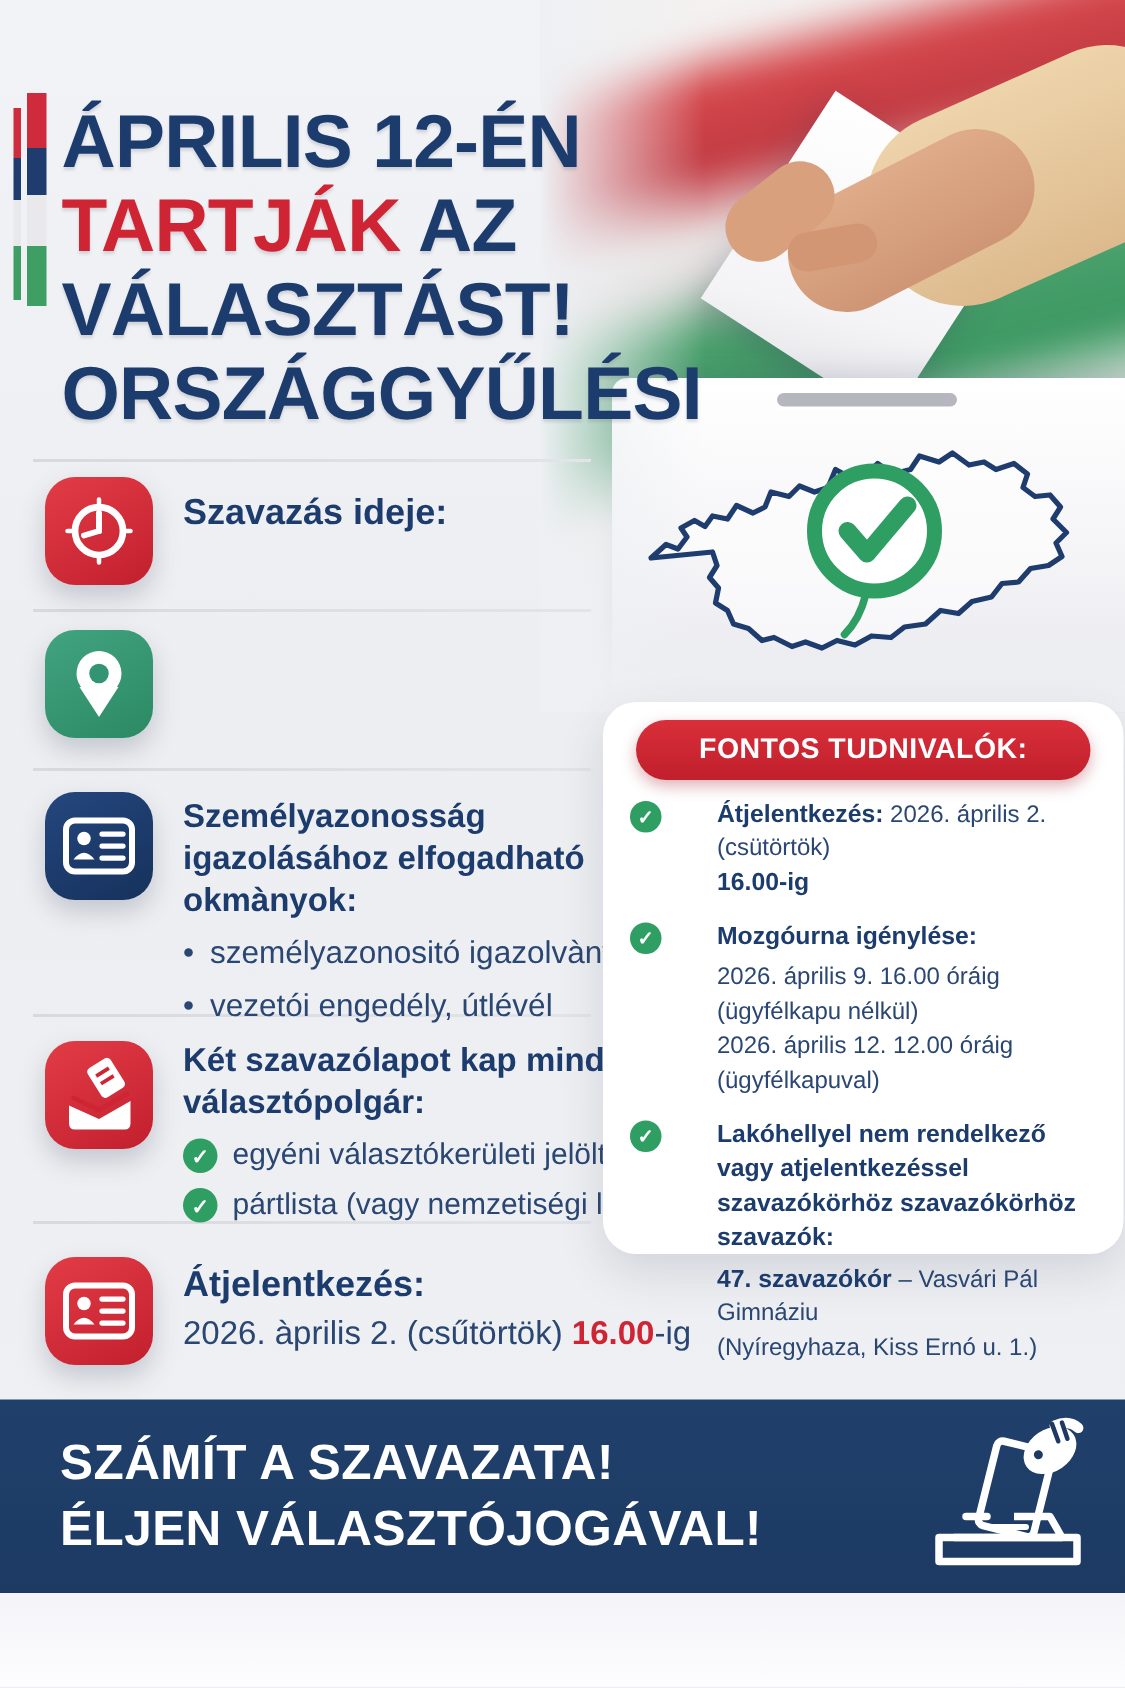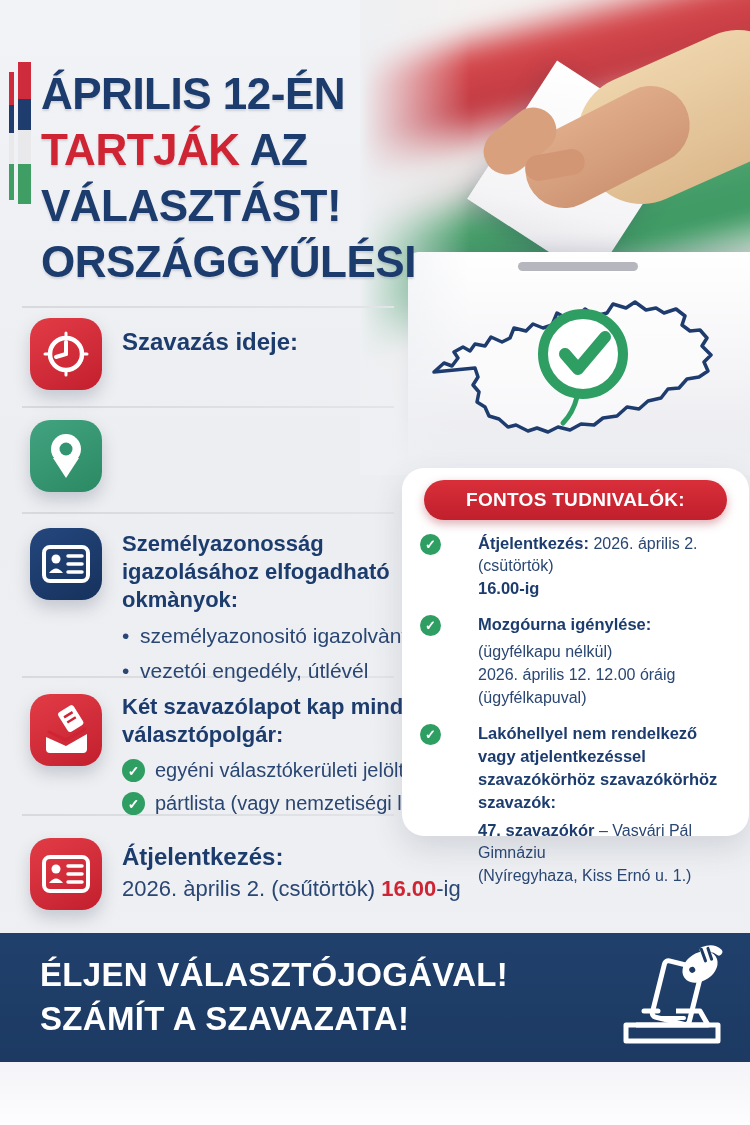--- a/index.html
+++ b/index.html
@@ -45,21 +45,21 @@
   .map-wrap svg { position:absolute; left:0; top:0; }
   .badge-wrap { position:absolute; left:105px; top:20px; width:120px; height:150px; }
 
   
   .bars { position:absolute; }
   .bar { position:absolute; background:linear-gradient(180deg,
            #ce2c3c 0%, #ce2c3c 26%, #1e3c6e 26%, #1e3c6e 48%,
            #e9e9ec 48%, #e9e9ec 72%, #3f9e63 72%, #3f9e63 100%); }
   .bar.narrow { left:9px; top:72px; width:5px; height:128px; }
   .bar.wide { left:18px; top:62px; width:13px; height:142px; }
-  .title { position:absolute; left:41px; top:66px; font-size:44px; line-height:56px;
+  .title { position:absolute; left:41px; top:66px; font-size:50px; line-height:56px;
            font-weight:800; letter-spacing:-0.5px; color:#1d3c6e;
            text-shadow:0 2px 2px rgba(120,125,140,.25); }
   .title .red { color:#ce2433; }
 
   
   .divider { position:absolute; left:22px; width:372px; height:2px;
              background:linear-gradient(90deg,#d7d9dd,#e3e4e8); }
   .icon-sq { position:absolute; width:72px; height:72px; border-radius:20px;
              display:flex; align-items:center; justify-content:center;
              box-shadow:0 8px 16px rgba(80,85,110,.25); }
@@ -251,20 +251,21 @@
           <b>Átjelentkezés:</b><span> 2026. április 2. (csütörtök)</span>
           <div><b>16.00-ig</b></div>
         </div>
       </div>
 
       <div class="p-item">
         <span class="badge">✓</span>
         <div class="p-txt">
           <b>Mozgóurna igénylése:</b>
           <div class="p-sub">
+            <div>2026. április 9. 16.00 óráig</div>
             <div>(ügyfélkapu nélkül)</div>
             <div>2026. április 12. 12.00 óráig</div>
             <div>(ügyfélkapuval)</div>
           </div>
         </div>
       </div>
 
       <div class="p-item">
         <span class="badge">✓</span>
         <div class="p-txt">
@@ -276,22 +277,22 @@
             <div>(Nyíregyhaza, Kiss Ernó u. 1.)</div>
           </div>
         </div>
       </div>
 
     </div>
   </div>
 
   <div class="footer">
     <div class="ftext">
+      <div>SZÁMÍT A SZAVAZATA!</div>
       <div>ÉLJEN VÁLASZTÓJOGÁVAL!</div>
-      <div>SZÁMÍT A SZAVAZATA!</div>
     </div>
     <div class="ficon">
       <svg width="120" height="115" viewBox="0 0 120 115">
         <g transform="rotate(14 62 55)">
           <rect x="45" y="22" width="38" height="58" rx="4" fill="none" stroke="#ffffff" stroke-width="5" stroke-linejoin="round"></rect>
         </g>
         <g transform="rotate(-34 88 26)">
           <ellipse cx="88" cy="26" rx="19" ry="14" fill="#ffffff"></ellipse>
           <path d="M100,14 q10,2 12,10" fill="none" stroke="#ffffff" stroke-width="7" stroke-linecap="round"></path>
           <line x1="99" y1="12" x2="96" y2="24" stroke="#1c3a62" stroke-width="3" stroke-linecap="round"></line>

